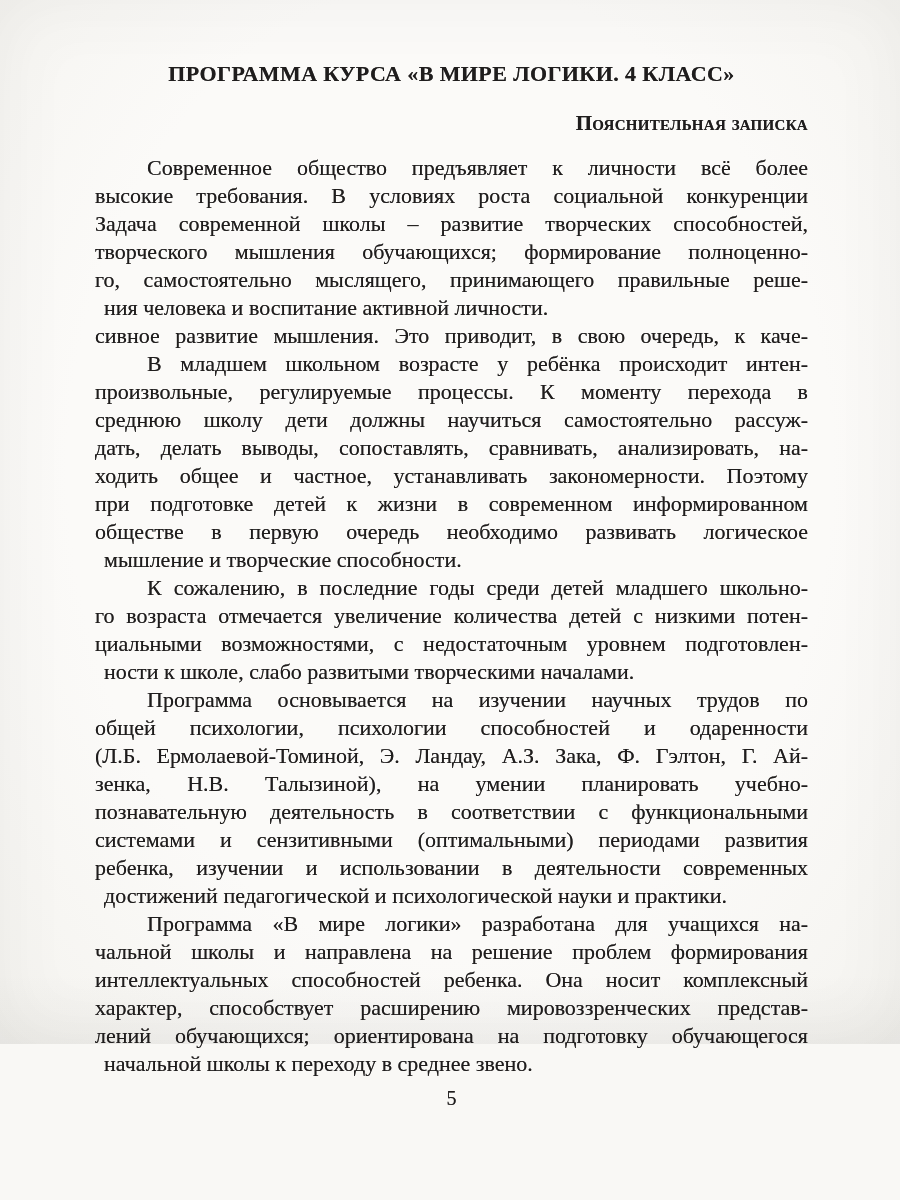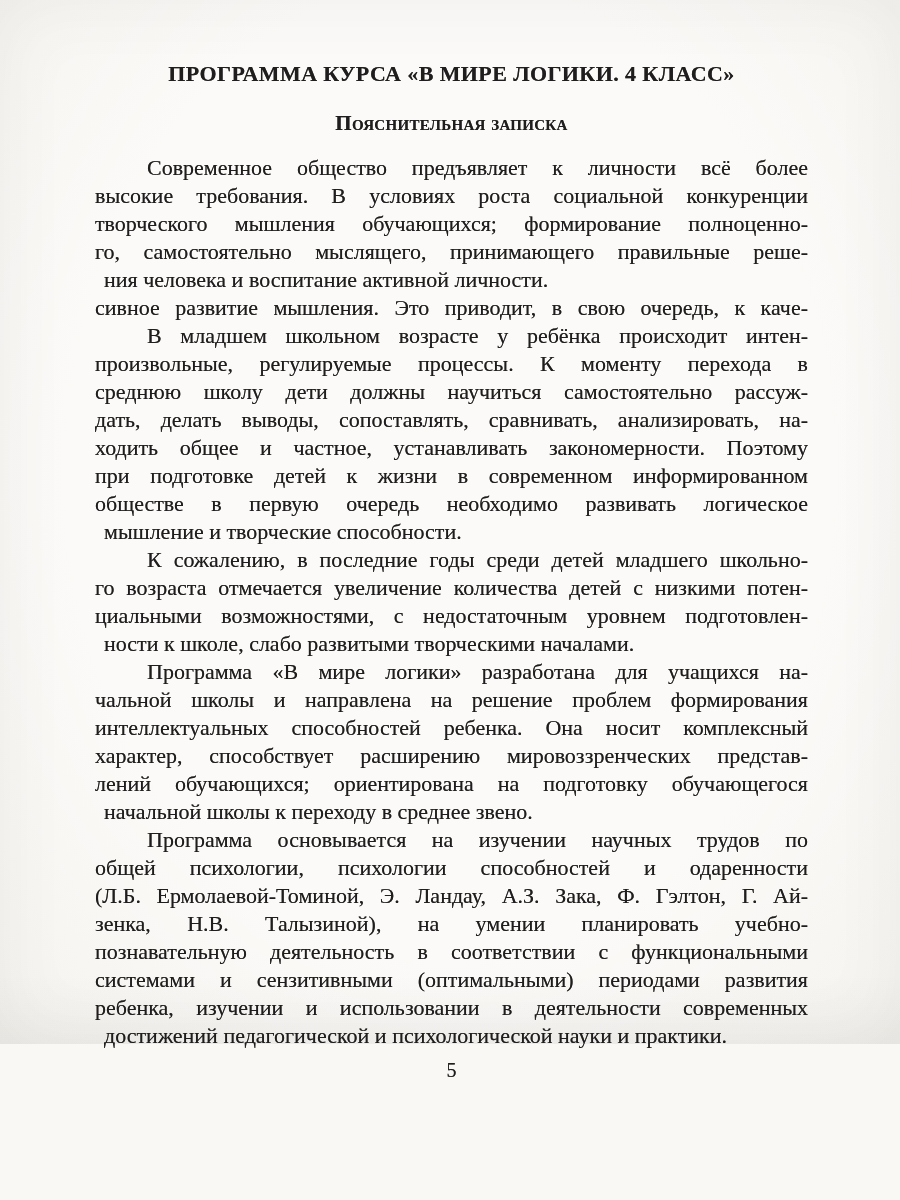--- a/index.html
+++ b/index.html
@@ -38,21 +38,21 @@
     text-align: center;
     letter-spacing: 0.4px;
     text-shadow: 0 0 0.6px rgba(35,33,33,0.75);
   }
   .doc-subtitle {
     margin: 22px 0 0 0;
     font-size: 21px;
     line-height: 26px;
     font-weight: bold;
     font-variant: small-caps;
-    text-align: center;
+    text-align: right;
     letter-spacing: 0.3px;
     text-shadow: 0 0 0.6px rgba(35,33,33,0.75);
   }
   .body-text {
     margin-top: 18px;
     font-size: 22px;
   }
   .paragraph {
     margin: 0;
   }
@@ -86,20 +86,21 @@
 <body>
 
 <div class="scan-page">
   <div class="content">
     <h1 class="doc-title">ПРОГРАММА КУРСА «В МИРЕ ЛОГИКИ. 4 КЛАСС»</h1>
     <h2 class="doc-subtitle">Пояснительная записка</h2>
     <div class="body-text">
         <div class="paragraph">
           <div class="line first">Современное общество предъявляет к личности всё более</div>
           <div class="line">высокие требования. В условиях роста социальной конкуренции</div>
+          <div class="line">Задача современной школы – развитие творческих способностей,</div>
           <div class="line">творческого мышления обучающихся; формирование полноценно-</div>
           <div class="line">го, самостоятельно мыслящего, принимающего правильные реше-</div>
           <div class="line last">ния человека и воспитание активной личности.</div>
         </div>
         <div class="paragraph">
           <div class="line">сивное развитие мышления. Это приводит, в свою очередь, к каче-</div>
           <div class="line first">В младшем школьном возрасте у ребёнка происходит интен-</div>
           <div class="line">произвольные, регулируемые процессы. К моменту перехода в</div>
           <div class="line">среднюю школу дети должны научиться самостоятельно рассуж-</div>
           <div class="line">дать, делать выводы, сопоставлять, сравнивать, анализировать, на-</div>
@@ -108,33 +109,33 @@
           <div class="line">обществе в первую очередь необходимо развивать логическое</div>
           <div class="line last">мышление и творческие способности.</div>
         </div>
         <div class="paragraph">
           <div class="line first">К сожалению, в последние годы среди детей младшего школьно-</div>
           <div class="line">го возраста отмечается увеличение количества детей с низкими потен-</div>
           <div class="line">циальными возможностями, с недостаточным уровнем подготовлен-</div>
           <div class="line last">ности к школе, слабо развитыми творческими началами.</div>
         </div>
         <div class="paragraph">
-          <div class="line first">Программа «В мире логики» разработана для учащихся на-</div>
-          <div class="line">чальной школы и направлена на решение проблем формирования</div>
-          <div class="line">интеллектуальных способностей ребенка. Она носит комплексный</div>
-          <div class="line">характер, способствует расширению мировоззренческих представ-</div>
-          <div class="line">лений обучающихся; ориентирована на подготовку обучающегося</div>
-          <div class="line last">начальной школы к переходу в среднее звено.</div>
-        </div>
-        <div class="paragraph">
           <div class="line first">Программа основывается на изучении научных трудов по</div>
           <div class="line">общей психологии, психологии способностей и одаренности</div>
           <div class="line">(Л.Б. Ермолаевой-Томиной, Э. Ландау, А.З. Зака, Ф. Гэлтон, Г. Ай-</div>
           <div class="line">зенка, Н.В. Талызиной), на умении планировать учебно-</div>
           <div class="line">познавательную деятельность в соответствии с функциональными</div>
           <div class="line">системами и сензитивными (оптимальными) периодами развития</div>
           <div class="line">ребенка, изучении и использовании в деятельности современных</div>
           <div class="line last">достижений педагогической и психологической науки и практики.</div>
         </div>
+        <div class="paragraph">
+          <div class="line first">Программа «В мире логики» разработана для учащихся на-</div>
+          <div class="line">чальной школы и направлена на решение проблем формирования</div>
+          <div class="line">интеллектуальных способностей ребенка. Она носит комплексный</div>
+          <div class="line">характер, способствует расширению мировоззренческих представ-</div>
+          <div class="line">лений обучающихся; ориентирована на подготовку обучающегося</div>
+          <div class="line last">начальной школы к переходу в среднее звено.</div>
+        </div>
       </div>
     <div class="page-number">5</div>
   </div>
 </div>
 
 </body></html>

